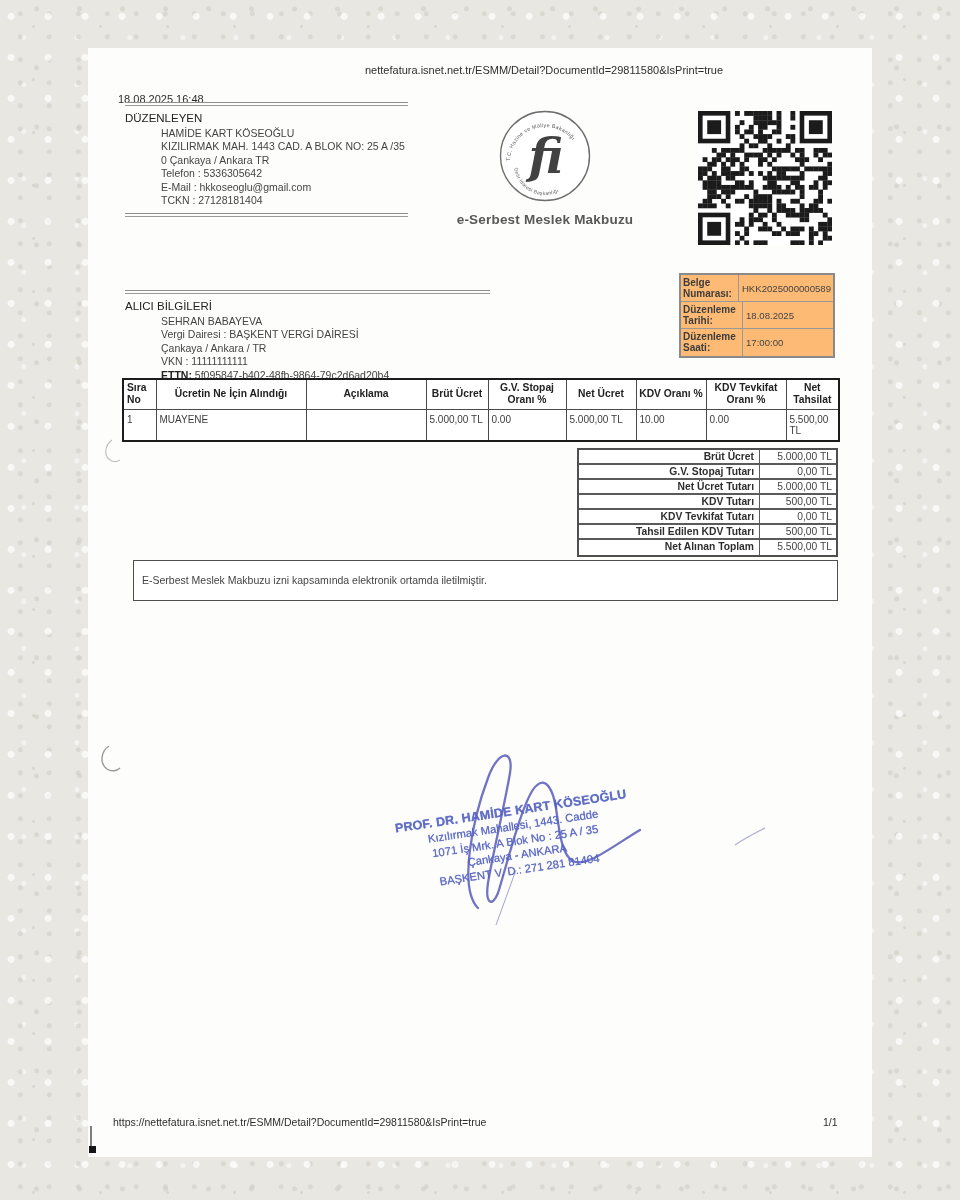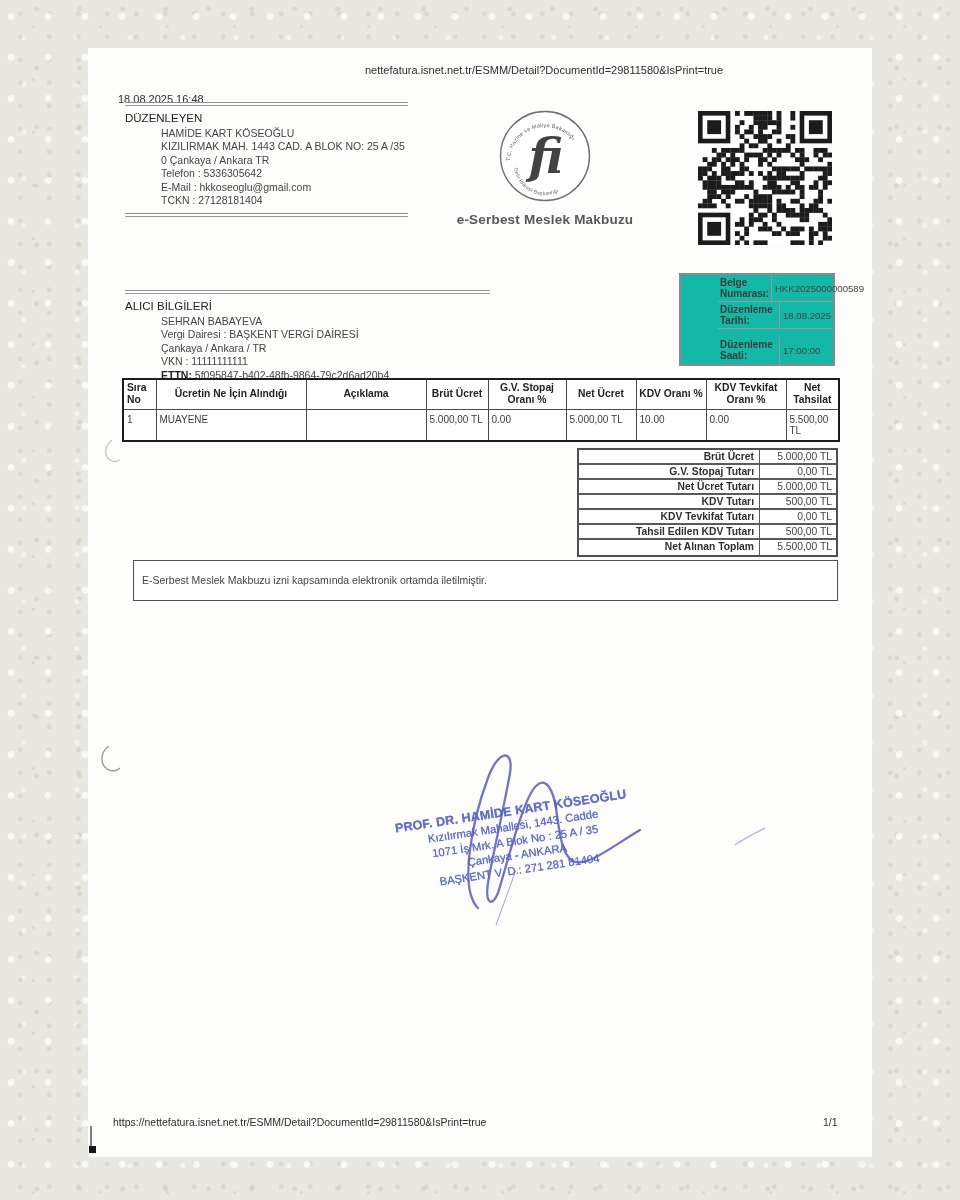--- a/index.html
+++ b/index.html
@@ -44,23 +44,23 @@
     font-weight:bold; font-size:13.5px; color:#585858; letter-spacing:.2px; }
 
   
   .qr { left:610px; top:63px; width:134px; height:134px; }
 
   
   .recipient { left:37px; top:242px; width:365px; }
   .ettn-lbl { font-weight:bold; color:#222; }
 
   
-  .docinfo { left:591px; top:225px; width:156px; border:2px solid #8a8a8a; background:#14b8a6;padding-left:37px; }
+  .docinfo { left:591px; top:225px; width:156px; border:2px solid #8a8a8a; background:#fdba74; }
   .docinfo-row { display:flex; height:27px; border-bottom:1px solid #999; }
-  .docinfo-row:last-child { border-bottom:none;margin-top:8px; }
+  .docinfo-row:last-child { border-bottom:none; }
   .docinfo-lbl { width:62px; border-right:1px solid #999; font-weight:bold;
     font-size:10px; line-height:11px; color:#3d3d3d; padding:2px 2px; }
   .docinfo-val { flex:1; font-size:9.6px; color:#444; padding:8px 2px 0 3px; white-space:nowrap; }
 
   
   .items { left:34px; top:330px; border-collapse:collapse; table-layout:fixed; width:716px; background:#fff; }
   .items th, .items td { border:1px solid #4a4a4a; }
   .items { border:2px solid #1c1c1c; }
   .items th { font-size:10.3px; font-weight:bold; color:#222; text-align:center;
     vertical-align:middle; padding:2px 1px; height:30px; line-height:12px; }

